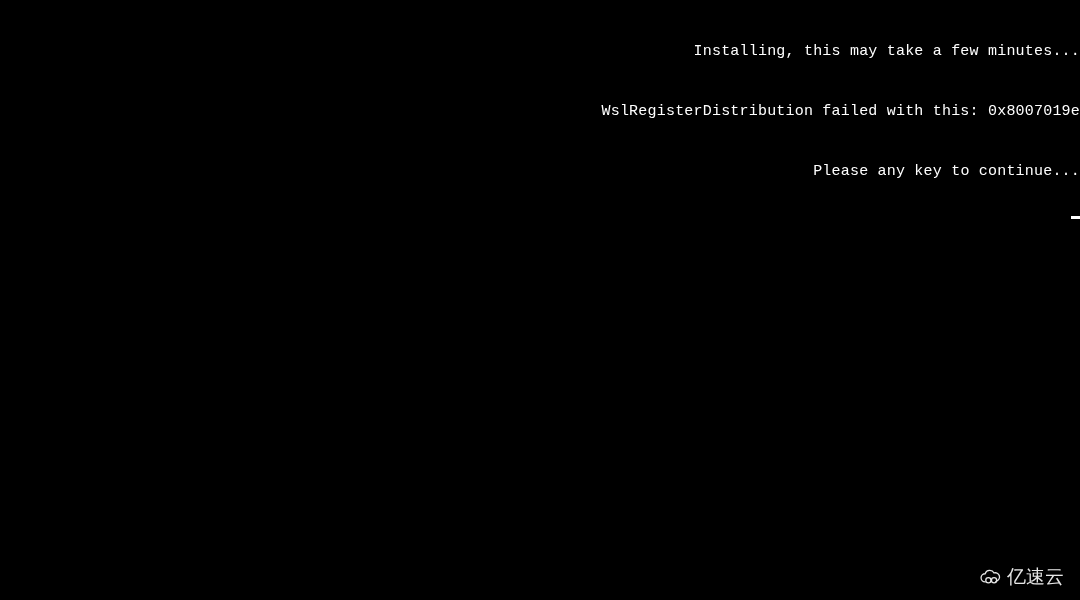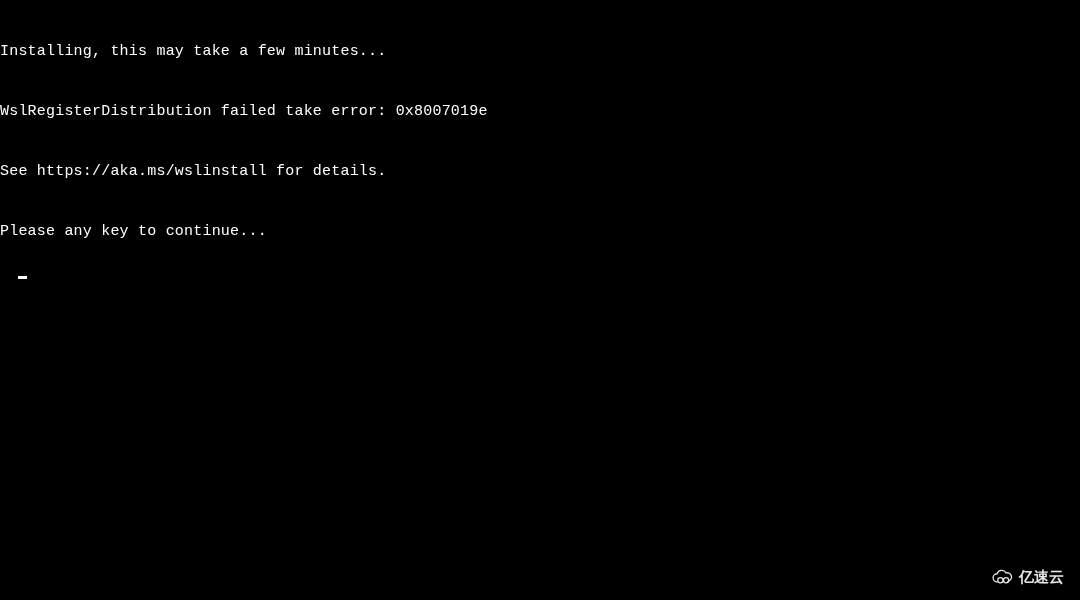--- a/index.html
+++ b/index.html
@@ -14,20 +14,21 @@
       overflow: hidden;
       font-family: Consolas, 'Courier New', monospace;
       font-size: 15px;
       color: #ffffff;
       line-height: 20px;
       position: relative;
     }
     .terminal {
       padding: 2px 0 0 0;
       white-space: pre;
+      text-align: right;
     }
     .terminal-line {
       display: block;
       letter-spacing: 0.2px;
     }
     .cursor {
       display: inline-block;
       width: 9px;
       height: 3px;
       background: #ffffff;
@@ -50,32 +51,31 @@
       width: 26px;
       height: 22px;
       position: relative;
     }
     .watermark-icon svg {
       width: 100%;
       height: 100%;
     }
     .watermark-text {
       font-family: 'Microsoft YaHei', sans-serif;
-      font-size: 15px;
-      font-weight: 700;
+      font-size: 19px;
+      font-weight: 400;
       color: #e6e6e6;
     }
   </style>
 </head>
 <body>
 
 <div class="terminal">
   <span class="terminal-line">Installing, this may take a few minutes...</span>
-  <span class="terminal-line">WslRegisterDistribution failed take error: 0x8007019e</span>
-  <span class="terminal-line">See https://aka.ms/wslinstall for details.</span>
+  <span class="terminal-line">WslRegisterDistribution failed with this: 0x8007019e</span>
   <span class="terminal-line">Please any key to continue...</span>
   <span class="cursor"></span>
 </div>
 
 <div class="watermark">
   <span class="watermark-icon">
     <svg viewBox="0 0 32 24" fill="none" stroke="#e6e6e6" stroke-width="1.6">
       <path d="M 10 18 A 5 5 0 0 1 10 8 A 6 6 0 0 1 21 7 A 5 5 0 0 1 24 17 L 23 18" stroke-linecap="round"></path>
       <circle cx="14" cy="16" r="3.2"></circle>
       <circle cx="21" cy="16" r="3.2"></circle>

